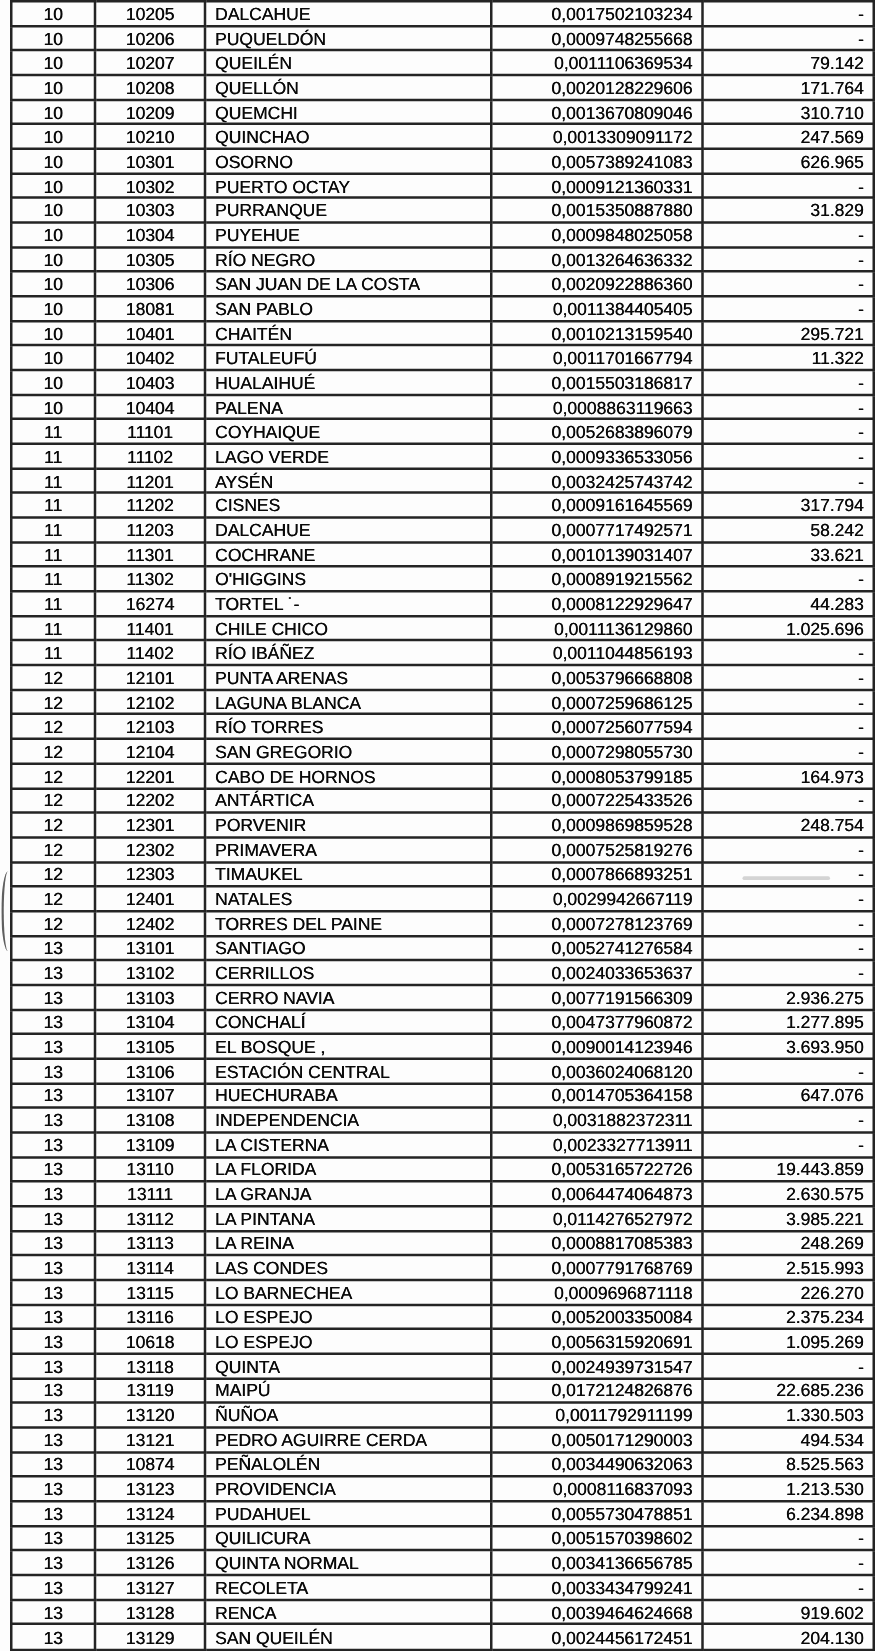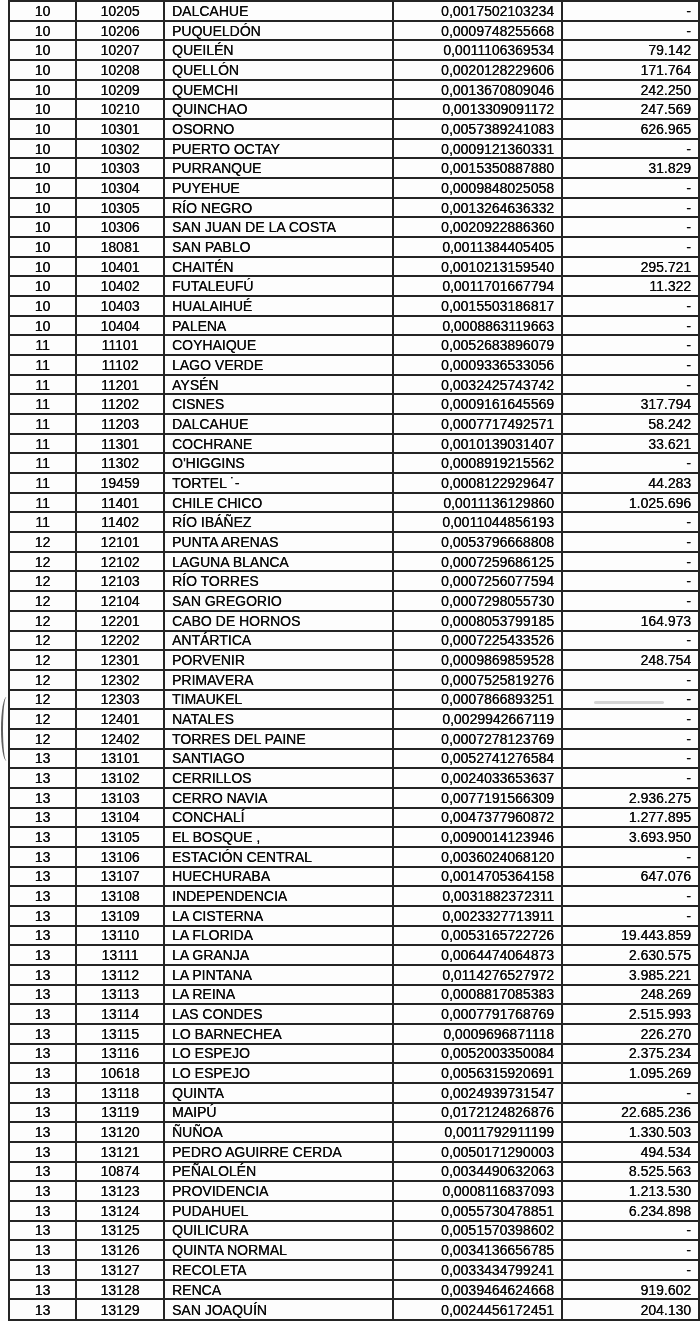--- a/index.html
+++ b/index.html
@@ -102,21 +102,21 @@
           <td class="c1">10208</td>
           <td class="c2">QUELLÓN</td>
           <td class="c3">0,0020128229606</td>
           <td class="c4">171.764</td>
         </tr>
         <tr>
           <td class="c0">10</td>
           <td class="c1">10209</td>
           <td class="c2">QUEMCHI</td>
           <td class="c3">0,0013670809046</td>
-          <td class="c4">242.250</td>
+          <td class="c4">310.710</td>
         </tr>
         <tr>
           <td class="c0">10</td>
           <td class="c1">10210</td>
           <td class="c2">QUINCHAO</td>
           <td class="c3">0,0013309091172</td>
           <td class="c4">247.569</td>
         </tr>
         <tr>
           <td class="c0">10</td>
@@ -239,21 +239,21 @@
         </tr>
         <tr>
           <td class="c0">11</td>
           <td class="c1">11302</td>
           <td class="c2">O'HIGGINS</td>
           <td class="c3">0,0008919215562</td>
           <td class="c4">-</td>
         </tr>
         <tr>
           <td class="c0">11</td>
-          <td class="c1">19459</td>
+          <td class="c1">16274</td>
           <td class="c2">TORTEL ˙-</td>
           <td class="c3">0,0008122929647</td>
           <td class="c4">44.283</td>
         </tr>
         <tr>
           <td class="c0">11</td>
           <td class="c1">11401</td>
           <td class="c2">CHILE CHICO</td>
           <td class="c3">0,0011136129860</td>
           <td class="c4">1.025.696</td>
@@ -534,21 +534,21 @@
         <tr>
           <td class="c0">13</td>
           <td class="c1">13128</td>
           <td class="c2">RENCA</td>
           <td class="c3">0,0039464624668</td>
           <td class="c4">919.602</td>
         </tr>
         <tr>
           <td class="c0">13</td>
           <td class="c1">13129</td>
-          <td class="c2">SAN JOAQUÍN</td>
+          <td class="c2">SAN QUEILÉN</td>
           <td class="c3">0,0024456172451</td>
           <td class="c4">204.130</td>
         </tr>
       </tbody>
   </table>
   <div class="smudge"></div>
   <div class="warp-arc"></div>
 </div>
 
 </body></html>

